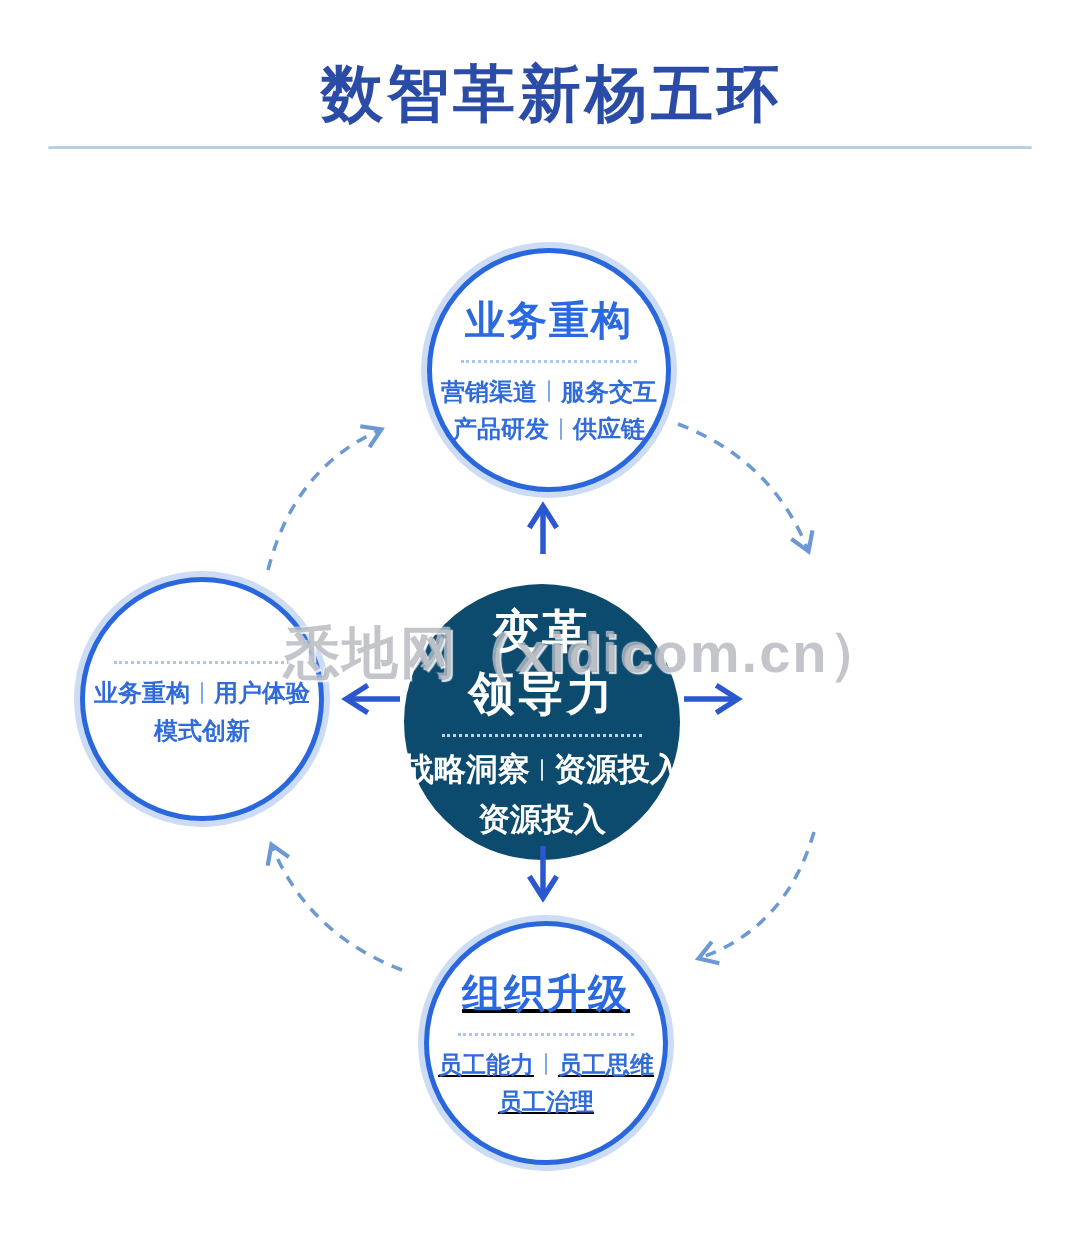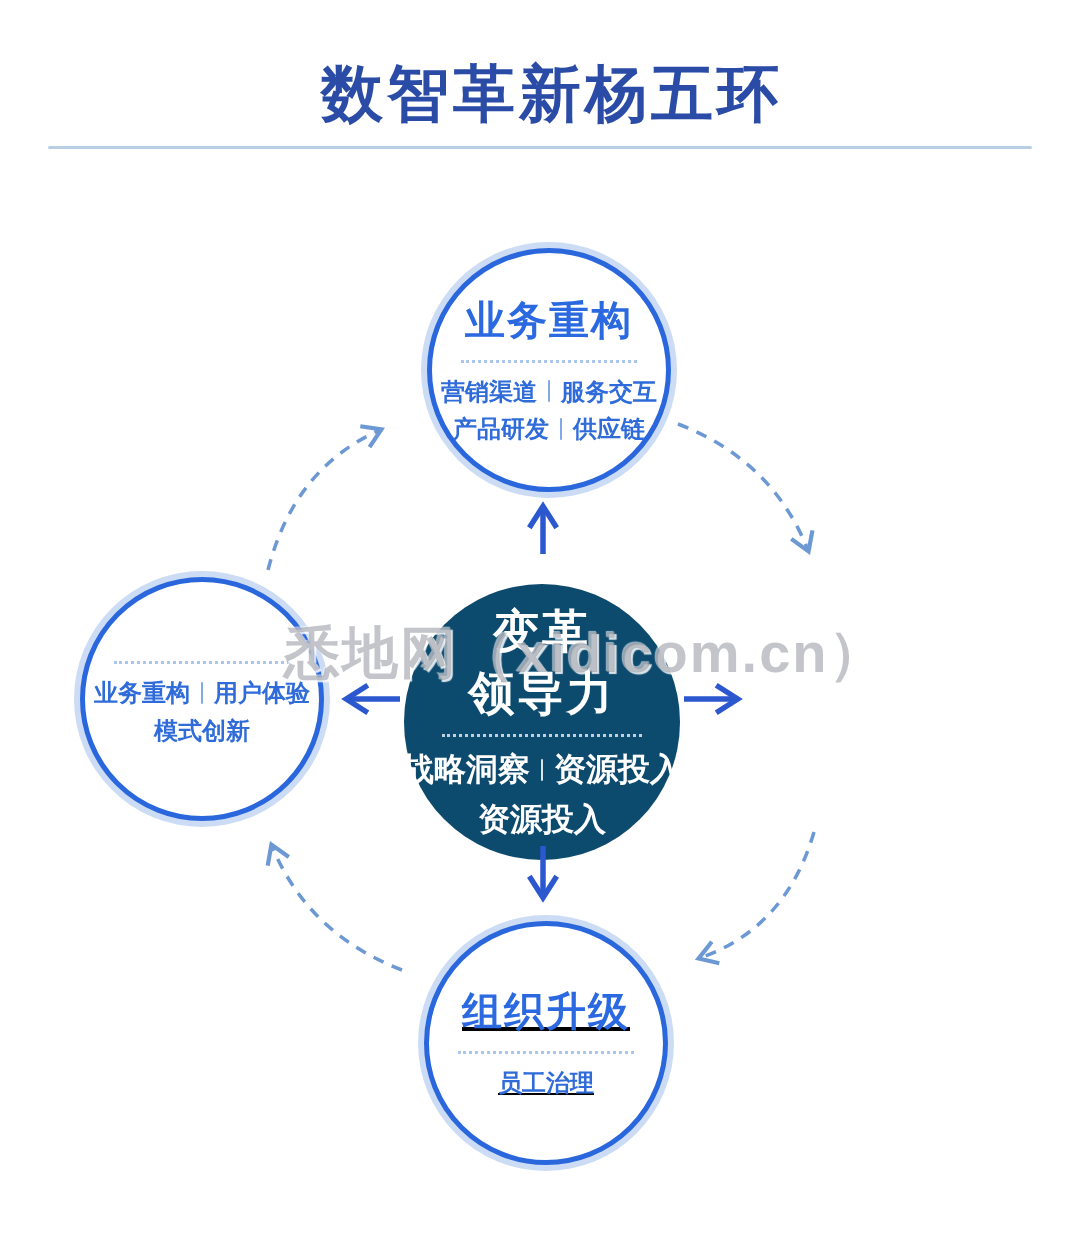--- a/index.html
+++ b/index.html
@@ -113,20 +113,25 @@
     <div class="node-row">
       <span>模式创新</span>
     </div>
   </div>
 
 
   <div class="node node-bottom">
     <div class="node-title">组织升级</div>
     <div class="node-divider"></div>
     <div class="node-row">
+      <span>员工能力</span>
+        <span class="sep"></span>
+        <span>员工思维</span>
+    </div>
+    <div class="node-row">
       <span>员工治理</span>
     </div>
   </div>
 
   <div class="node node-center">
     <div class="center-title">变革</div>
     <div class="center-title">领导力</div>
     <div class="node-divider"></div>
     <div class="node-row">
       <span>战略洞察</span>

